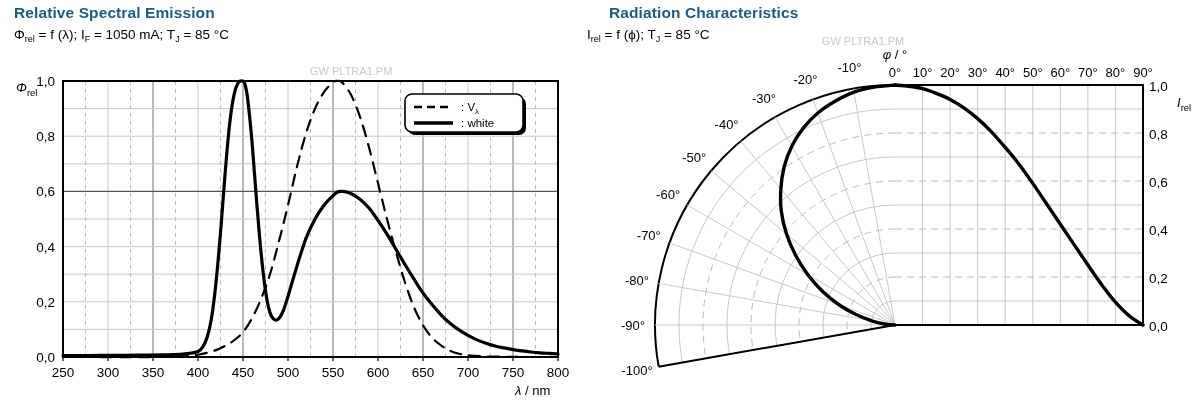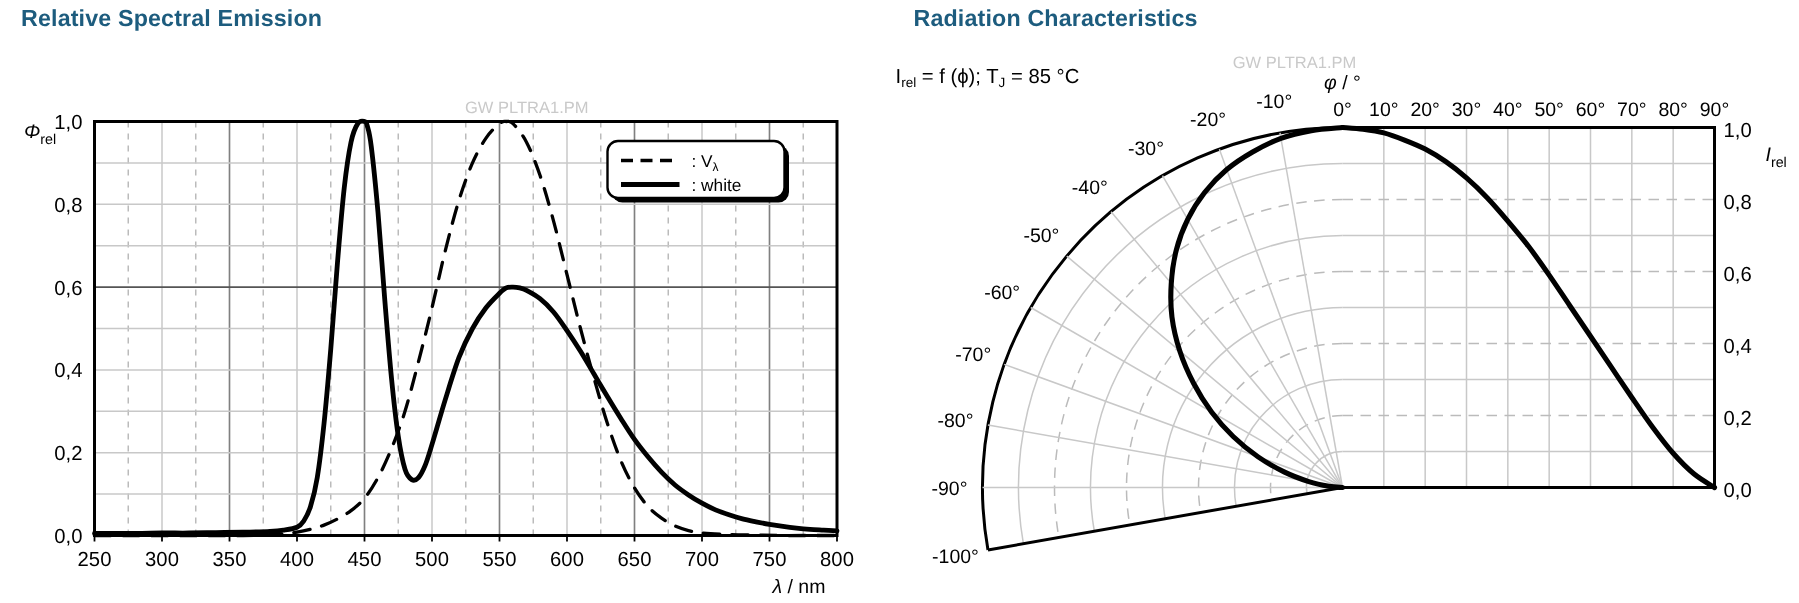--- a/index.html
+++ b/index.html
@@ -62,20 +62,23 @@
   }
   .leg-sub { font-size: 8px; }
 </style>
 </head>
 <body>
 
 <div id="root">
 
   <div class="panel" id="panel-left">
     <div class="chart-title" style="left:14px; top:4px;">Relative Spectral Emission</div>
+    <div class="chart-subtitle" style="left:14px; top:27px;">
+      <span>Φ</span><sub>rel</sub><span> = f (λ); I</span><sub>F</sub><span> = 1050 mA; T</span><sub>J</sub><span> = 85 °C</span>
+    </div>
 
     <svg class="svg-wrap" id="svg-left" width="585" height="402">
         <g>
           <line x1="85.5" y1="81" x2="85.5" y2="357" stroke="#bbbbbb" stroke-width="1" stroke-dasharray="4,4"></line>
           <line x1="130.5" y1="81" x2="130.5" y2="357" stroke="#bbbbbb" stroke-width="1" stroke-dasharray="4,4"></line>
           <line x1="175.5" y1="81" x2="175.5" y2="357" stroke="#bbbbbb" stroke-width="1" stroke-dasharray="4,4"></line>
           <line x1="220.5" y1="81" x2="220.5" y2="357" stroke="#bbbbbb" stroke-width="1" stroke-dasharray="4,4"></line>
           <line x1="265.5" y1="81" x2="265.5" y2="357" stroke="#bbbbbb" stroke-width="1" stroke-dasharray="4,4"></line>
           <line x1="310.5" y1="81" x2="310.5" y2="357" stroke="#bbbbbb" stroke-width="1" stroke-dasharray="4,4"></line>
           <line x1="355.5" y1="81" x2="355.5" y2="357" stroke="#bbbbbb" stroke-width="1" stroke-dasharray="4,4"></line>
@@ -151,21 +154,21 @@
           <line x1="414" y1="107" x2="453" y2="107" stroke="#000" stroke-width="2.4" stroke-dasharray="8,5"></line>
           <text x="461" y="111" class="leg-txt">: V<tspan dy="3" class="leg-sub">λ</tspan></text>
           <line x1="414" y1="123" x2="453" y2="123" stroke="#000" stroke-width="3.4" stroke-dasharray="none"></line>
           <text x="461" y="127" class="leg-txt">: white</text>
         </g>
       </svg>
   </div>
 
   <div class="panel" id="panel-right">
     <div class="chart-title" style="left:0px; top:4px;margin-left:24px;">Radiation Characteristics</div>
-    <div class="chart-subtitle" style="left:12px; top:27px;margin-top:16px;">
+    <div class="chart-subtitle" style="left:2px; top:27px;">
       <span>I</span><sub>rel</sub><span> = f (ϕ); T</span><sub>J</sub><span> = 85 °C</span>
     </div>
 
     <svg class="svg-wrap" id="svg-right" width="614" height="402">
         <g>
           <line x1="337.55555555555554" y1="85" x2="337.55555555555554" y2="325" stroke="#c8c8c8" stroke-width="1"></line>
           <line x1="365.1111111111111" y1="85" x2="365.1111111111111" y2="325" stroke="#c8c8c8" stroke-width="1"></line>
           <line x1="392.66666666666663" y1="85" x2="392.66666666666663" y2="325" stroke="#c8c8c8" stroke-width="1"></line>
           <line x1="420.22222222222223" y1="85" x2="420.22222222222223" y2="325" stroke="#c8c8c8" stroke-width="1"></line>
           <line x1="447.77777777777777" y1="85" x2="447.77777777777777" y2="325" stroke="#c8c8c8" stroke-width="1"></line>

